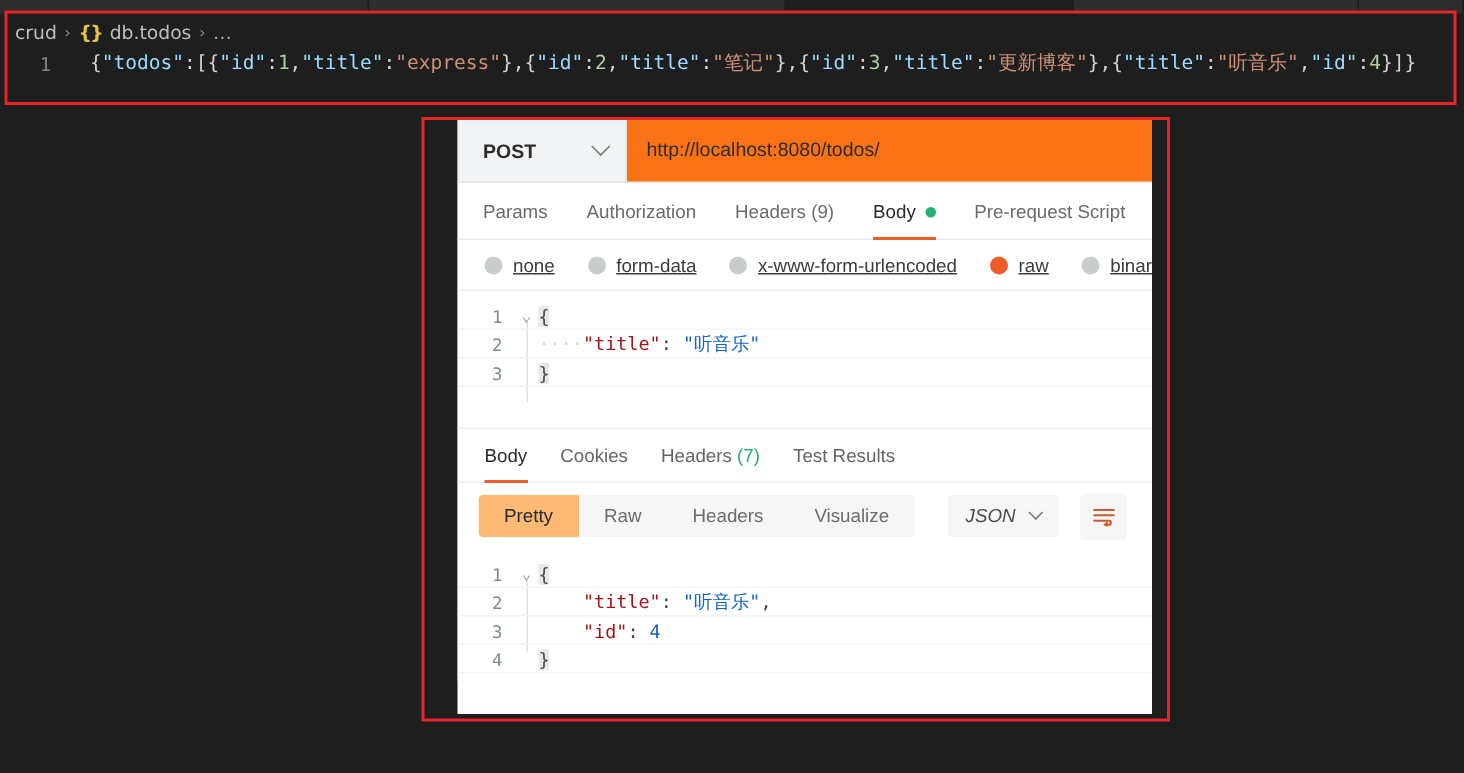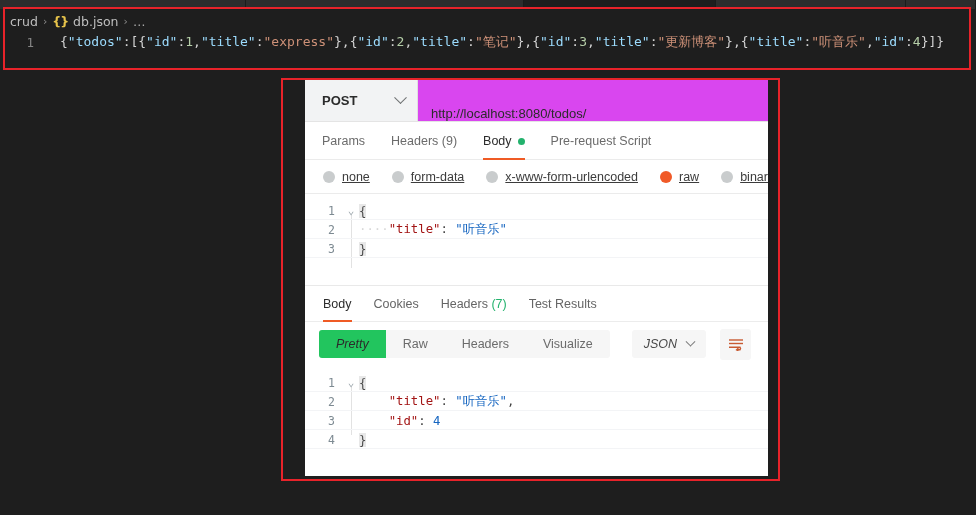--- a/index.html
+++ b/index.html
@@ -81,22 +81,22 @@
     padding: 0 12px 0 17px;
     border-right: 1px solid #e0e0e0;
     font-size: 13px; font-weight: bold; color: #2b2b2b;
     cursor: pointer;
   }
   .chev {
     width: 9px; height: 9px; border-right: 1.6px solid #6f7273;
     border-bottom: 1.6px solid #6f7273; transform: rotate(45deg) translate(-2px,-2px);
   }
   .pm-url {
-    flex: 1; display: flex; align-items: flex-end;
-    background: #d946ef;
+    flex: 1; display: flex; align-items: flex-start;
+    background: #f97316;
     padding: 12px 10px 0 13px;
     font-size: 13px; color: #2b2b2b;
   }
 
   
   .pm-reqtabs {
     display: flex; align-items: center; height: 38px;
     padding: 0 0 0 17px; gap: 0;
     border-bottom: 1px solid #ebebeb;
     background: #fff;
@@ -188,21 +188,21 @@
   
   .pm-resptoolbar {
     display: flex; align-items: center; height: 44px;
     padding: 0 14px 0 14px; background: #fff; gap: 8px;
   }
   .seg { display: flex; background: #f6f6f6; border-radius: 3px; overflow: hidden; }
   .seg .sgi {
     font-size: 12.5px; color: #6b6b6b; padding: 7px 17px; cursor: pointer;
     white-space: nowrap;
   }
-  .seg .sgi.active { background: #22c55e; color: #2b2b2b; font-style: italic; }
+  .seg .sgi.active { background: #fdba74; color: #2b2b2b; }
   .fmtsel {
     display: flex; align-items: center; gap: 10px;
     background: #f6f6f6; border-radius: 3px; padding: 7px 12px;
     font-size: 12.5px; color: #4a4a4a; cursor: pointer; margin-left: 14px; font-style: italic;
   }
   .fmtsel .chev {
     width: 7px; height: 7px; border-right: 1.5px solid #7a7a7a;
     border-bottom: 1.5px solid #7a7a7a; transform: rotate(45deg) translate(-2px,-2px);
   }
   .wrapbtn {
@@ -223,21 +223,21 @@
     <div class="vt inactive" style="width:190px"></div>
     <div class="vt inactive" style="width:70px"></div>
   </div>
 
   <div id="editor-redbox"></div>
 
   <div id="breadcrumb">
     <span class="crumbtxt">crud</span>
     <span class="sep">›</span>
     <span class="braces">{}</span>
-    <span class="crumbtxt">db.json</span>
+    <span class="crumbtxt">db.todos</span>
     <span class="sep">›</span>
     <span class="dots">…</span>
   </div>
 
   <div id="code-line">
     <span class="lineno">1</span>
     <span class="code" id="code-tokens"><span class="t-punc">{</span><span class="t-key">"todos"</span><span class="t-punc">:[{</span><span class="t-key">"id"</span><span class="t-punc">:</span><span class="t-num">1</span><span class="t-punc">,</span><span class="t-key">"title"</span><span class="t-punc">:</span><span class="t-str">"express"</span><span class="t-punc">},{</span><span class="t-key">"id"</span><span class="t-punc">:</span><span class="t-num">2</span><span class="t-punc">,</span><span class="t-key">"title"</span><span class="t-punc">:</span><span class="t-str">"笔记"</span><span class="t-punc">},{</span><span class="t-key">"id"</span><span class="t-punc">:</span><span class="t-num">3</span><span class="t-punc">,</span><span class="t-key">"title"</span><span class="t-punc">:</span><span class="t-str">"更新博客"</span><span class="t-punc">},{</span><span class="t-key">"title"</span><span class="t-punc">:</span><span class="t-str">"听音乐"</span><span class="t-punc">,</span><span class="t-key">"id"</span><span class="t-punc">:</span><span class="t-num">4</span><span class="t-punc">}]}</span></span>
   </div>
 </div>
 
@@ -250,20 +250,21 @@
       <span>POST</span>
       <span class="chev"></span>
     </div>
     <div class="pm-url">
       <span title="http://localhost:8080/todos/">http://localhost:8080/todos/</span>
     </div>
   </div>
 
   <div class="pm-reqtabs" id="req-tabs">
       <div class="tab"><span>Params</span></div>
+      <div class="tab"><span>Authorization</span></div>
       <div class="tab"><span>Headers (9)</span></div>
       <div class="tab active"><span>Body</span><span class="greendot"></span></div>
       <div class="tab"><span>Pre-request Script</span></div>
     </div>
 
   <div class="pm-bodytypes" id="body-types">
       <div class="bt">
         <span class="radio"></span>
         <span>none</span>
       </div>

